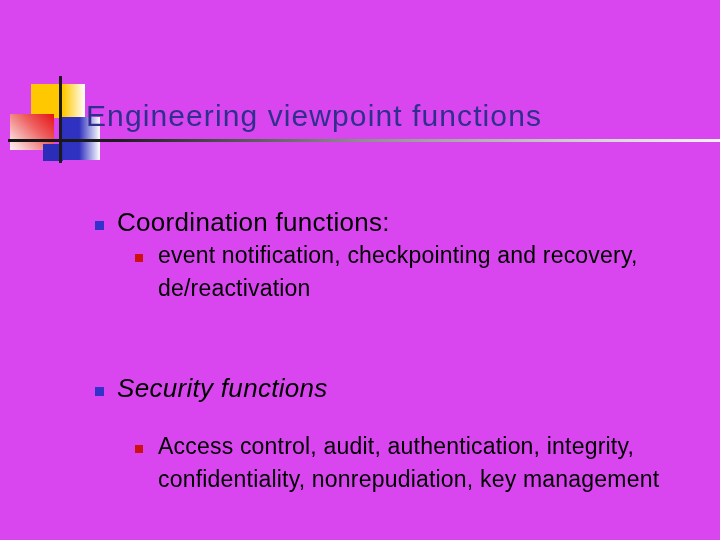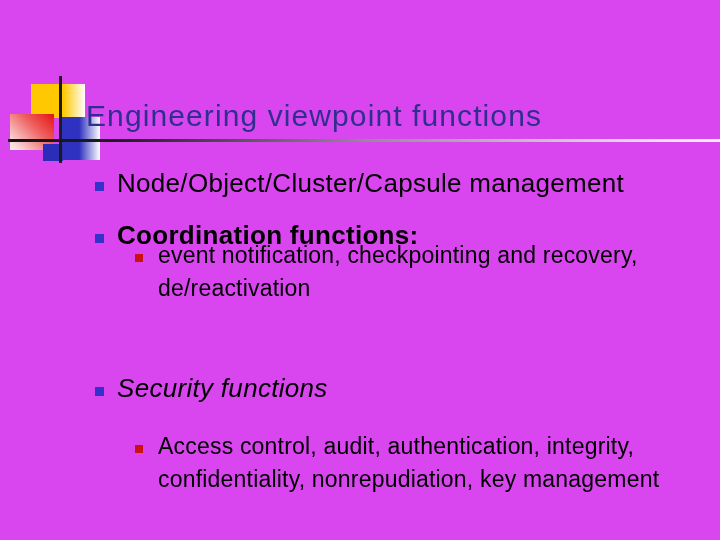--- a/index.html
+++ b/index.html
@@ -46,41 +46,37 @@
     white-space:nowrap;
   }
   
   .row{position:absolute;display:flex;align-items:flex-start;}
   .row .txt{display:block;}
   .l1{left:95px;font-size:26px;line-height:38px;letter-spacing:0.3px;}
   .l2{left:135px;font-size:23px;line-height:33px;letter-spacing:0.2px;}
   .l1 .bullet{flex:none;width:9px;height:9px;margin-top:18px;margin-right:13px;background:#3333cc;}
   .l2 .bullet{flex:none;width:8px;height:8px;margin-top:15px;margin-right:15px;background:#cc1111;}
   .l2 .txt{width:555px;}
-  .r0{top:164px;} .r1{top:216px;font-weight:bold;} .r2{top:239px;} .r3{top:303px;}
+  .r0{top:164px;} .r1{top:203px;} .r2{top:239px;} .r3{top:303px;}
   .r4{top:337px;} .r5{top:369px;font-style:italic;} .r6{top:430px;}
 </style>
 </head>
 <body>
 
 <div class="slide">
 
   <div class="deco deco-yellow"></div>
   <div class="deco deco-red"></div>
   <div class="deco deco-blue"></div>
   <div class="deco deco-blue-small"></div>
   <div class="deco deco-vline"></div>
   <div class="deco title-underline"></div>
 
   <h1 class="title">Engineering viewpoint functions</h1>
 
-  <div class="row l1 r0">
-    <span class="bullet" style="background: rgb(51, 51, 204);"></span>
-    <span class="txt">Node/Object/Cluster/Capsule management</span>
-  </div>
 
   <div class="row l1 r1">
     <span class="bullet" style="background: rgb(51, 51, 204);"></span>
     <span class="txt">Coordination functions:</span>
   </div>
 
   <div class="row l2 r2">
     <span class="bullet" style="background: rgb(204, 17, 17);"></span>
     <span class="txt">event notification, checkpointing and recovery, de/reactivation</span>
   </div>

